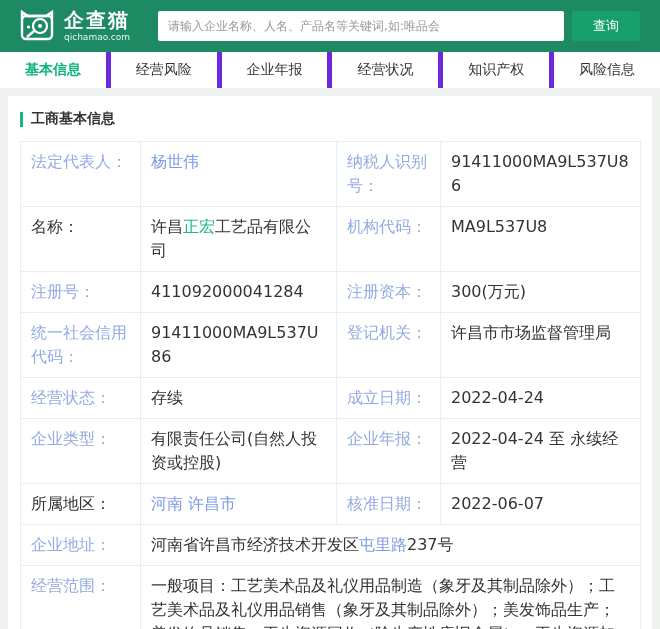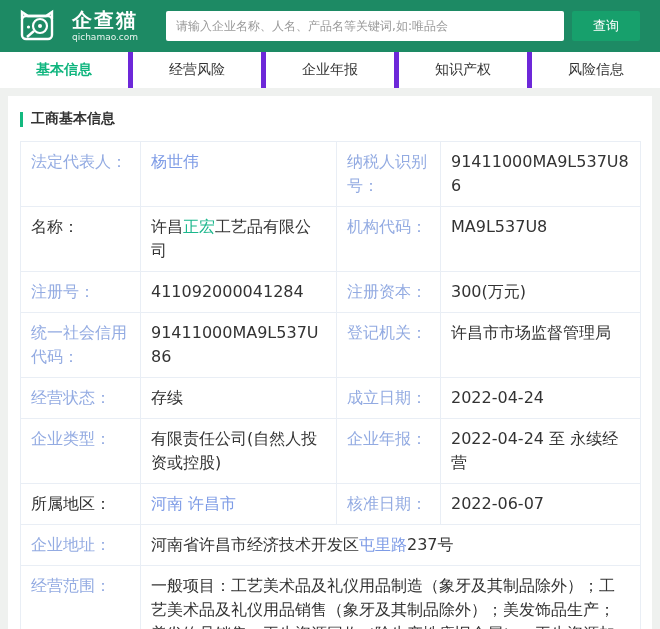--- a/index.html
+++ b/index.html
@@ -1,21 +1,21 @@
 <!DOCTYPE html>
 <html><head>
 <meta charset="utf-8">
 <style>
   * { margin:0; padding:0; box-sizing:border-box; }
   html,body { width:660px; height:629px; overflow:hidden; }
   body { font-family:"DejaVu Sans","Liberation Sans",sans-serif; background:#eff1ef; font-size:12px; color:#333; }
 
   
   .header { height:52px; background:#1d8a64; display:flex; align-items:center; padding:0 20px 0 18px; }
-  .logo { display:flex; align-items:center; gap:16px;text-align:right; }
+  .logo { display:flex; align-items:center; gap:8px;text-align:right; }
   .logo-cat { width:38px; height:34px; }
   .logo-txt { display:flex; flex-direction:column; line-height:1; }
   .logo-title { color:#fff; font-size:20px; font-weight:bold; letter-spacing:2px; }
   .logo-domain { color:#e8f5ef; font-size:9px; margin-top:3px; }
   .search-wrap { display:flex; align-items:center; margin-left:28px; flex:1; }
   .search-input { flex:1; height:30px; border:none; border-radius:2px; padding:0 10px; font-size:12px; color:#333; outline:none; font-family:inherit; }
   .search-input::placeholder { color:#999; }
   .search-btn { width:68px; height:30px; margin-left:8px; background:#17a06c; color:#fff; border:none; border-radius:2px; font-size:13px; cursor:pointer; font-family:inherit; }
 
   
@@ -70,20 +70,21 @@
   <div class="search-wrap">
     <input class="search-input" type="text" placeholder="请输入企业名称、人名、产品名等关键词,如:唯品会" style="">
     <button class="search-btn">查询</button>
   </div>
 </div>
 
 <div class="nav">
   <div class="nav-tab active">基本信息</div>
   <div class="nav-tab">经营风险</div>
   <div class="nav-tab">企业年报</div>
+  <div class="nav-tab">经营状况</div>
   <div class="nav-tab">知识产权</div>
   <div class="nav-tab">风险信息</div>
 </div>
 
 <div class="card">
 
   <div class="sec-title">
     <span class="sec-bar"></span>
     <span class="sec-text">工商基本信息</span>
   </div>

